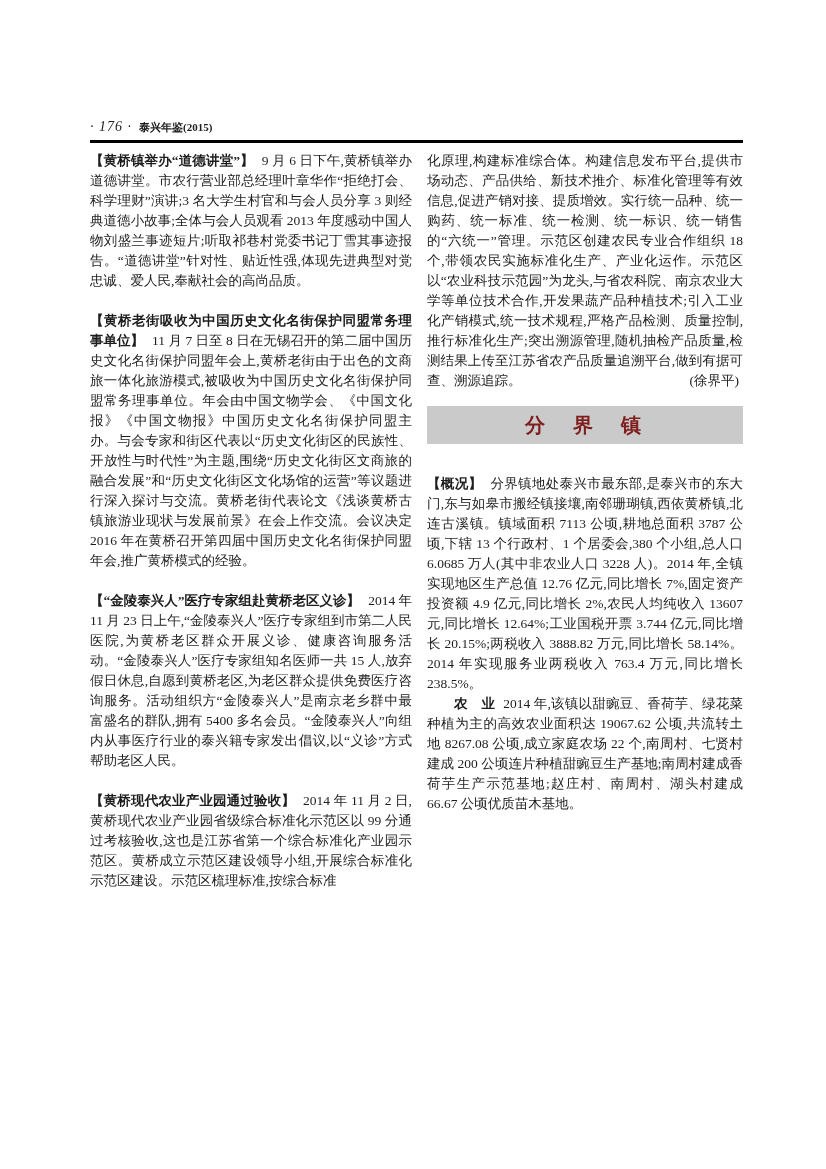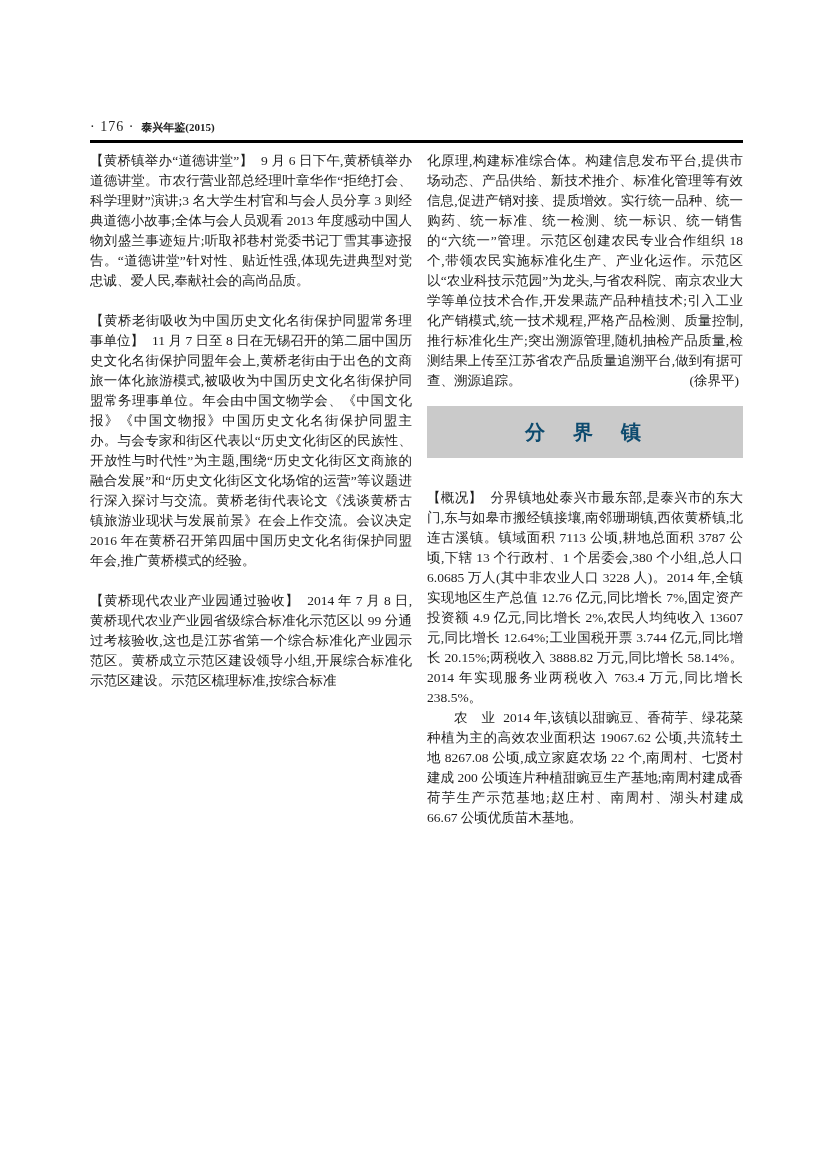--- a/index.html
+++ b/index.html
@@ -18,48 +18,48 @@
     top: 119px;
     width: 653px;
   }
   .hdr {
     display: flex;
     align-items: baseline;
     font-size: 14px;
     height: 17px;
     white-space: nowrap;
   }
-  .hdr .pm { letter-spacing: 1px; margin-right: 7px; }
+  .hdr .pm { letter-spacing: 1px; margin-right: 7px; font-style: italic; }
   .hdr .bt { font-weight: bold; font-size: 11px; }
   .rule { height: 3px; background: #000000; margin-top: 4px; }
   .columns { display: flex; gap: 15px; margin-top: 8px; }
   .col {
     font-size: 13.5px;
     line-height: 20px;
     text-align: justify;
   }
   .col.left  { width: 322px; }
   .col.right { width: 316px; }
   p { margin: 0; }
   .entry { margin-bottom: 20px; }
   .entry:last-child { margin-bottom: 0; }
-  .head { font-weight: normal; margin-right: 8px; }
+  .head { font-weight: bold; margin-right: 8px; }
   .cont { position: relative; }
   .attrib { position: absolute; right: 4px; bottom: 0; }
   .banner {
     margin: 15px 0 30px 0;
-    height: 52px;
+    height: 38px;
     background: #cacaca;
     display: flex;
     align-items: center;
     justify-content: center;
     font-size: 20px;
     font-weight: bold;
     letter-spacing: 4px;
-    color: #0c4a6e;
+    color: #7f1d1d;
   }
   .sec { text-indent: 2em; }
   .sec.first { text-indent: 0; }
 </style>
 </head>
 <body>
 
 <div class="page">
   <div class="content">
 
@@ -71,22 +71,23 @@
 
     <div class="columns">
 
       <div class="col left">
 
         <p class="entry"><span class="head">【黄桥镇举办“道德讲堂”】</span><span>9 月 6 日下午,黄桥镇举办道德讲堂。市农行营业部总经理叶章华作“拒绝打会、科学理财”演讲;3 名大学生村官和与会人员分享 3 则经典道德小故事;全体与会人员观看 2013 年度感动中国人物刘盛兰事迹短片;听取祁巷村党委书记丁雪其事迹报告。“道德讲堂”针对性、贴近性强,体现先进典型对党忠诚、爱人民,奉献社会的高尚品质。</span></p>
 
         <p class="entry"><span class="head">【黄桥老街吸收为中国历史文化名街保护同盟常务理事单位】</span><span>11 月 7 日至 8 日在无锡召开的第二届中国历史文化名街保护同盟年会上,黄桥老街由于出色的文商旅一体化旅游模式,被吸收为中国历史文化名街保护同盟常务理事单位。年会由中国文物学会、《中国文化报》《中国文物报》中国历史文化名街保护同盟主办。与会专家和街区代表以“历史文化街区的民族性、开放性与时代性”为主题,围绕“历史文化街区文商旅的融合发展”和“历史文化街区文化场馆的运营”等议题进行深入探讨与交流。黄桥老街代表论文《浅谈黄桥古镇旅游业现状与发展前景》在会上作交流。会议决定 2016 年在黄桥召开第四届中国历史文化名街保护同盟年会,推广黄桥模式的经验。</span></p>
 
 
+        <p class="entry"><span class="head">【“金陵泰兴人”医疗专家组赴黄桥老区义诊】</span><span>2014 年 11 月 23 日上午,“金陵泰兴人”医疗专家组到市第二人民医院,为黄桥老区群众开展义诊、健康咨询服务活动。“金陵泰兴人”医疗专家组知名医师一共 15 人,放弃假日休息,自愿到黄桥老区,为老区群众提供免费医疗咨询服务。活动组织方“金陵泰兴人”是南京老乡群中最富盛名的群队,拥有 5400 多名会员。“金陵泰兴人”向组内从事医疗行业的泰兴籍专家发出倡议,以“义诊”方式帮助老区人民。</span></p>
 
-        <p class="entry"><span class="head">【黄桥现代农业产业园通过验收】</span><span>2014 年 7 月 8 日,黄桥现代农业产业园省级综合标准化示范区以 99 分通过考核验收,这也是江苏省第一个综合标准化产业园示范区。黄桥成立示范区建设领导小组,开展综合标准化示范区建设。示范区梳理标准,按综合标准</span></p>
+        <p class="entry"><span class="head">【黄桥现代农业产业园通过验收】</span><span>2014 年 11 月 2 日,黄桥现代农业产业园省级综合标准化示范区以 99 分通过考核验收,这也是江苏省第一个综合标准化产业园示范区。黄桥成立示范区建设领导小组,开展综合标准化示范区建设。示范区梳理标准,按综合标准</span></p>
       </div>
 
       <div class="col right">
         <p class="cont"><span>化原理,构建标准综合体。构建信息发布平台,提供市场动态、产品供给、新技术推介、标准化管理等有效信息,促进产销对接、提质增效。实行统一品种、统一购药、统一标准、统一检测、统一标识、统一销售的“六统一”管理。示范区创建农民专业合作组织 18 个,带领农民实施标准化生产、产业化运作。示范区以“农业科技示范园”为龙头,与省农科院、南京农业大学等单位技术合作,开发果蔬产品种植技术;引入工业化产销模式,统一技术规程,严格产品检测、质量控制,推行标准化生产;突出溯源管理,随机抽检产品质量,检测结果上传至江苏省农产品质量追溯平台,做到有据可查、溯源追踪。</span><span class="attrib">(徐界平)</span></p>
 
         <div class="banner">
             <span>分　界　镇</span>
           </div>
 
         <p class="sec first"><span class="head">【概况】</span><span>分界镇地处泰兴市最东部,是泰兴市的东大门,东与如皋市搬经镇接壤,南邻珊瑚镇,西依黄桥镇,北连古溪镇。镇域面积 7113 公顷,耕地总面积 3787 公顷,下辖 13 个行政村、1 个居委会,380 个小组,总人口 6.0685 万人(其中非农业人口 3228 人)。2014 年,全镇实现地区生产总值 12.76 亿元,同比增长 7%,固定资产投资额 4.9 亿元,同比增长 2%,农民人均纯收入 13607 元,同比增长 12.64%;工业国税开票 3.744 亿元,同比增长 20.15%;两税收入 3888.82 万元,同比增长 58.14%。2014 年实现服务业两税收入 763.4 万元,同比增长 238.5%。</span></p>

